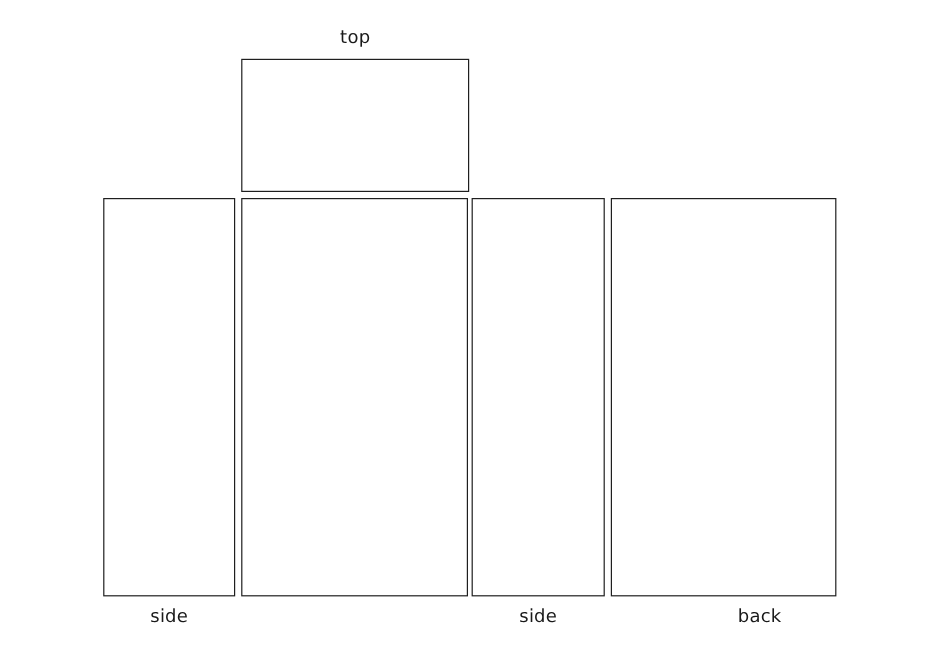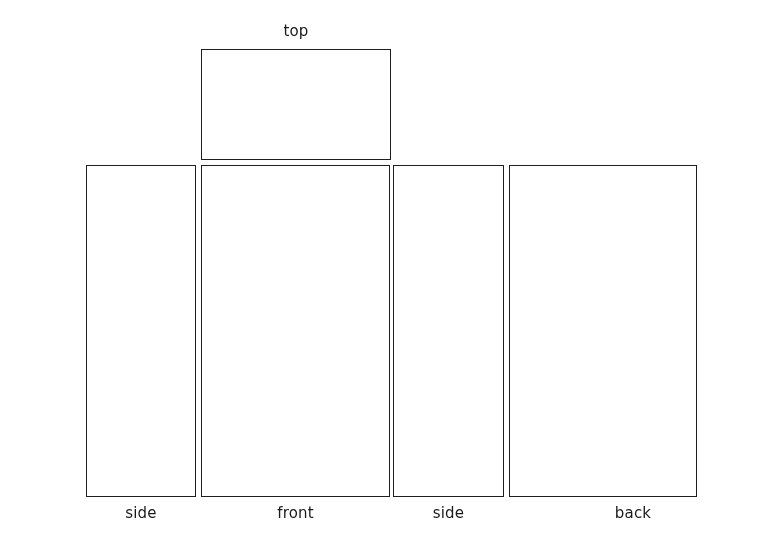--- a/index.html
+++ b/index.html
@@ -56,17 +56,16 @@
 
   <div class="panel-label label-top">top</div>
   <div class="panel rect-top"></div>
 
   <div class="panel rect-side-left"></div>
   <div class="panel rect-front"></div>
   <div class="panel rect-side-right"></div>
   <div class="panel rect-back"></div>
 
   <div class="panel-label label-side-left">side</div>
-  <div class="panel-label label-front">front</div>
   <div class="panel-label label-side-right">side</div>
   <div class="panel-label label-back">back</div>
 
 </div>
 
 </body></html>

